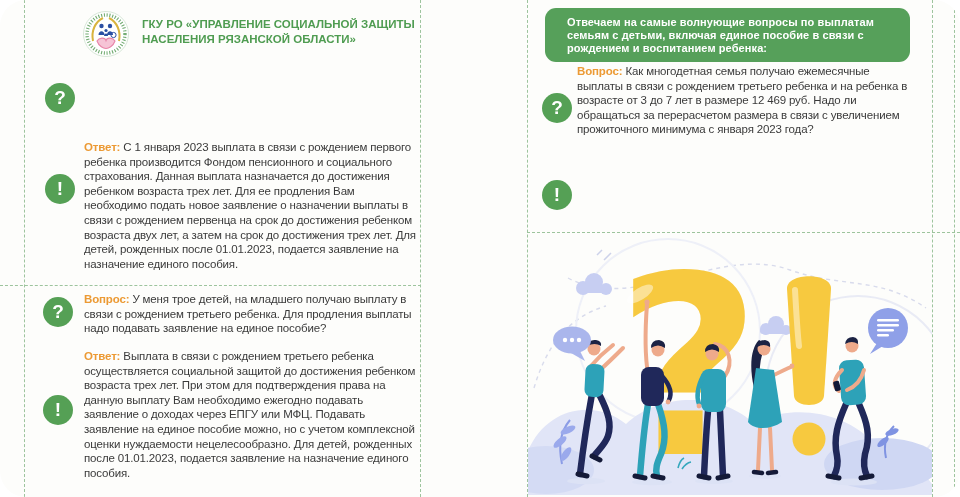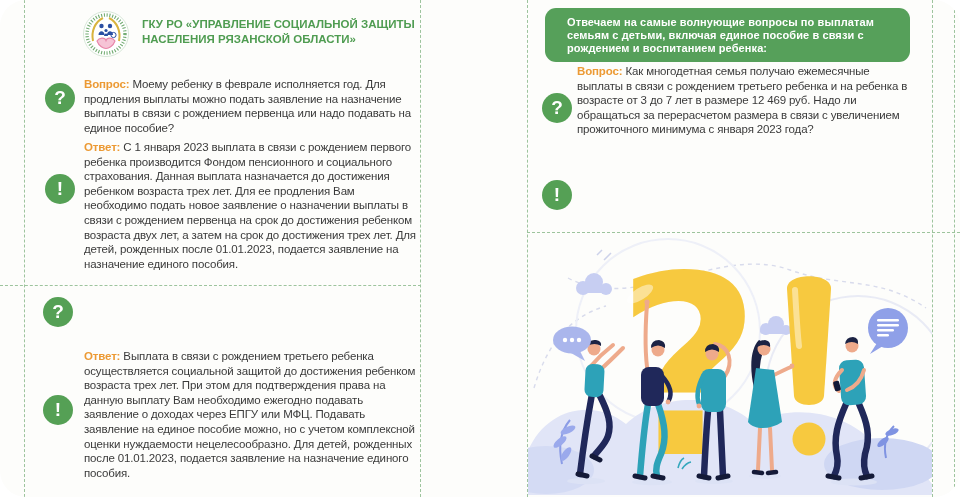--- a/index.html
+++ b/index.html
@@ -52,26 +52,26 @@
       <circle cx="24" cy="22.5" r="1.6"></circle>
         <path d="M22,28 C22,24.5 26,24.5 26,28 Z"></path>
       <circle cx="31.5" cy="27" r="2.6" fill="none" stroke="#2b4fa3" stroke-width="1"></circle>
     </g>
     <path d="M15,33 C17,29.5 23,29 24,32.5 C25,29 31,29.5 33,33 C31,38.5 26.5,40.5 24,40.5 C21.5,40.5 17,38.5 15,33 Z" fill="#f6c4d6" stroke="#e884a8" stroke-width="1.1"></path>
   </svg>
 
   <h1 class="org-title">ГКУ РО «УПРАВЛЕНИЕ СОЦИАЛЬНОЙ ЗАЩИТЫ НАСЕЛЕНИЯ РЯЗАНСКОЙ ОБЛАСТИ»</h1>
 
   <div class="badge" style="left:45px;top:83px"><span>?</span></div>
-  <p class="txt" style="left:84px;top:77px;width:331px"><span class="lbl">Вопрос:</span> <span>Моему ребенку в феврале исполняется год. Для продления выплаты можно подать заявление на назначение выплаты в связи с рождением первенца или надо подавать на единое пособие?</span></p>
 
   <div class="badge" style="left:45px;top:174px"><span>!</span></div>
   <p class="txt" style="left:84px;top:140px;width:333px"><span class="lbl">Ответ:</span> <span>С 1 января 2023 выплата в связи с рождением первого ребенка производится Фондом пенсионного и социального страхования. Данная выплата назначается до достижения ребенком возраста трех лет. Для ее продления Вам необходимо подать новое заявление о назначении выплаты в связи с рождением первенца на срок до достижения ребенком возраста двух лет, а затем на срок до достижения трех лет. Для детей, рожденных после 01.01.2023, подается заявление на назначение единого пособия.</span></p>
 
   <div class="badge" style="left:43px;top:297px"><span>?</span></div>
+  <p class="txt" style="left:84px;top:292px;width:336px"><span class="lbl">Вопрос:</span> <span>У меня трое детей, на младшего получаю выплату в связи с рождением третьего ребенка. Для продления выплаты надо подавать заявление на единое пособие?</span></p>
 
   <div class="badge" style="left:43px;top:395px"><span>!</span></div>
   <p class="txt" style="left:84px;top:349px;width:336px"><span class="lbl">Ответ:</span> <span>Выплата в связи с рождением третьего ребенка осуществляется социальной защитой до достижения ребенком возраста трех лет. При этом для подтверждения права на данную выплату Вам необходимо ежегодно подавать заявление о доходах через ЕПГУ или МФЦ. Подавать заявление на единое пособие можно, но с учетом комплексной оценки нуждаемости нецелесообразно. Для детей, рожденных после 01.01.2023, подается заявление на назначение единого пособия.</span></p>
 
   <div class="banner">
     <p>Отвечаем на самые волнующие вопросы по выплатам семьям с детьми, включая единое пособие в связи с рождением и воспитанием ребенка:</p>
   </div>
 
   <div class="badge" style="left:542px;top:93px"><span>?</span></div>
   <p class="txt" style="left:577px;top:64px;width:332px"><span class="lbl">Вопрос:</span> <span>Как многодетная семья получаю ежемесячные выплаты в связи с рождением третьего ребенка и на ребенка в возрасте от 3 до 7 лет в размере 12&nbsp;469 руб. Надо ли обращаться за перерасчетом размера в связи с увеличением прожиточного минимума с января 2023 года?</span></p>

